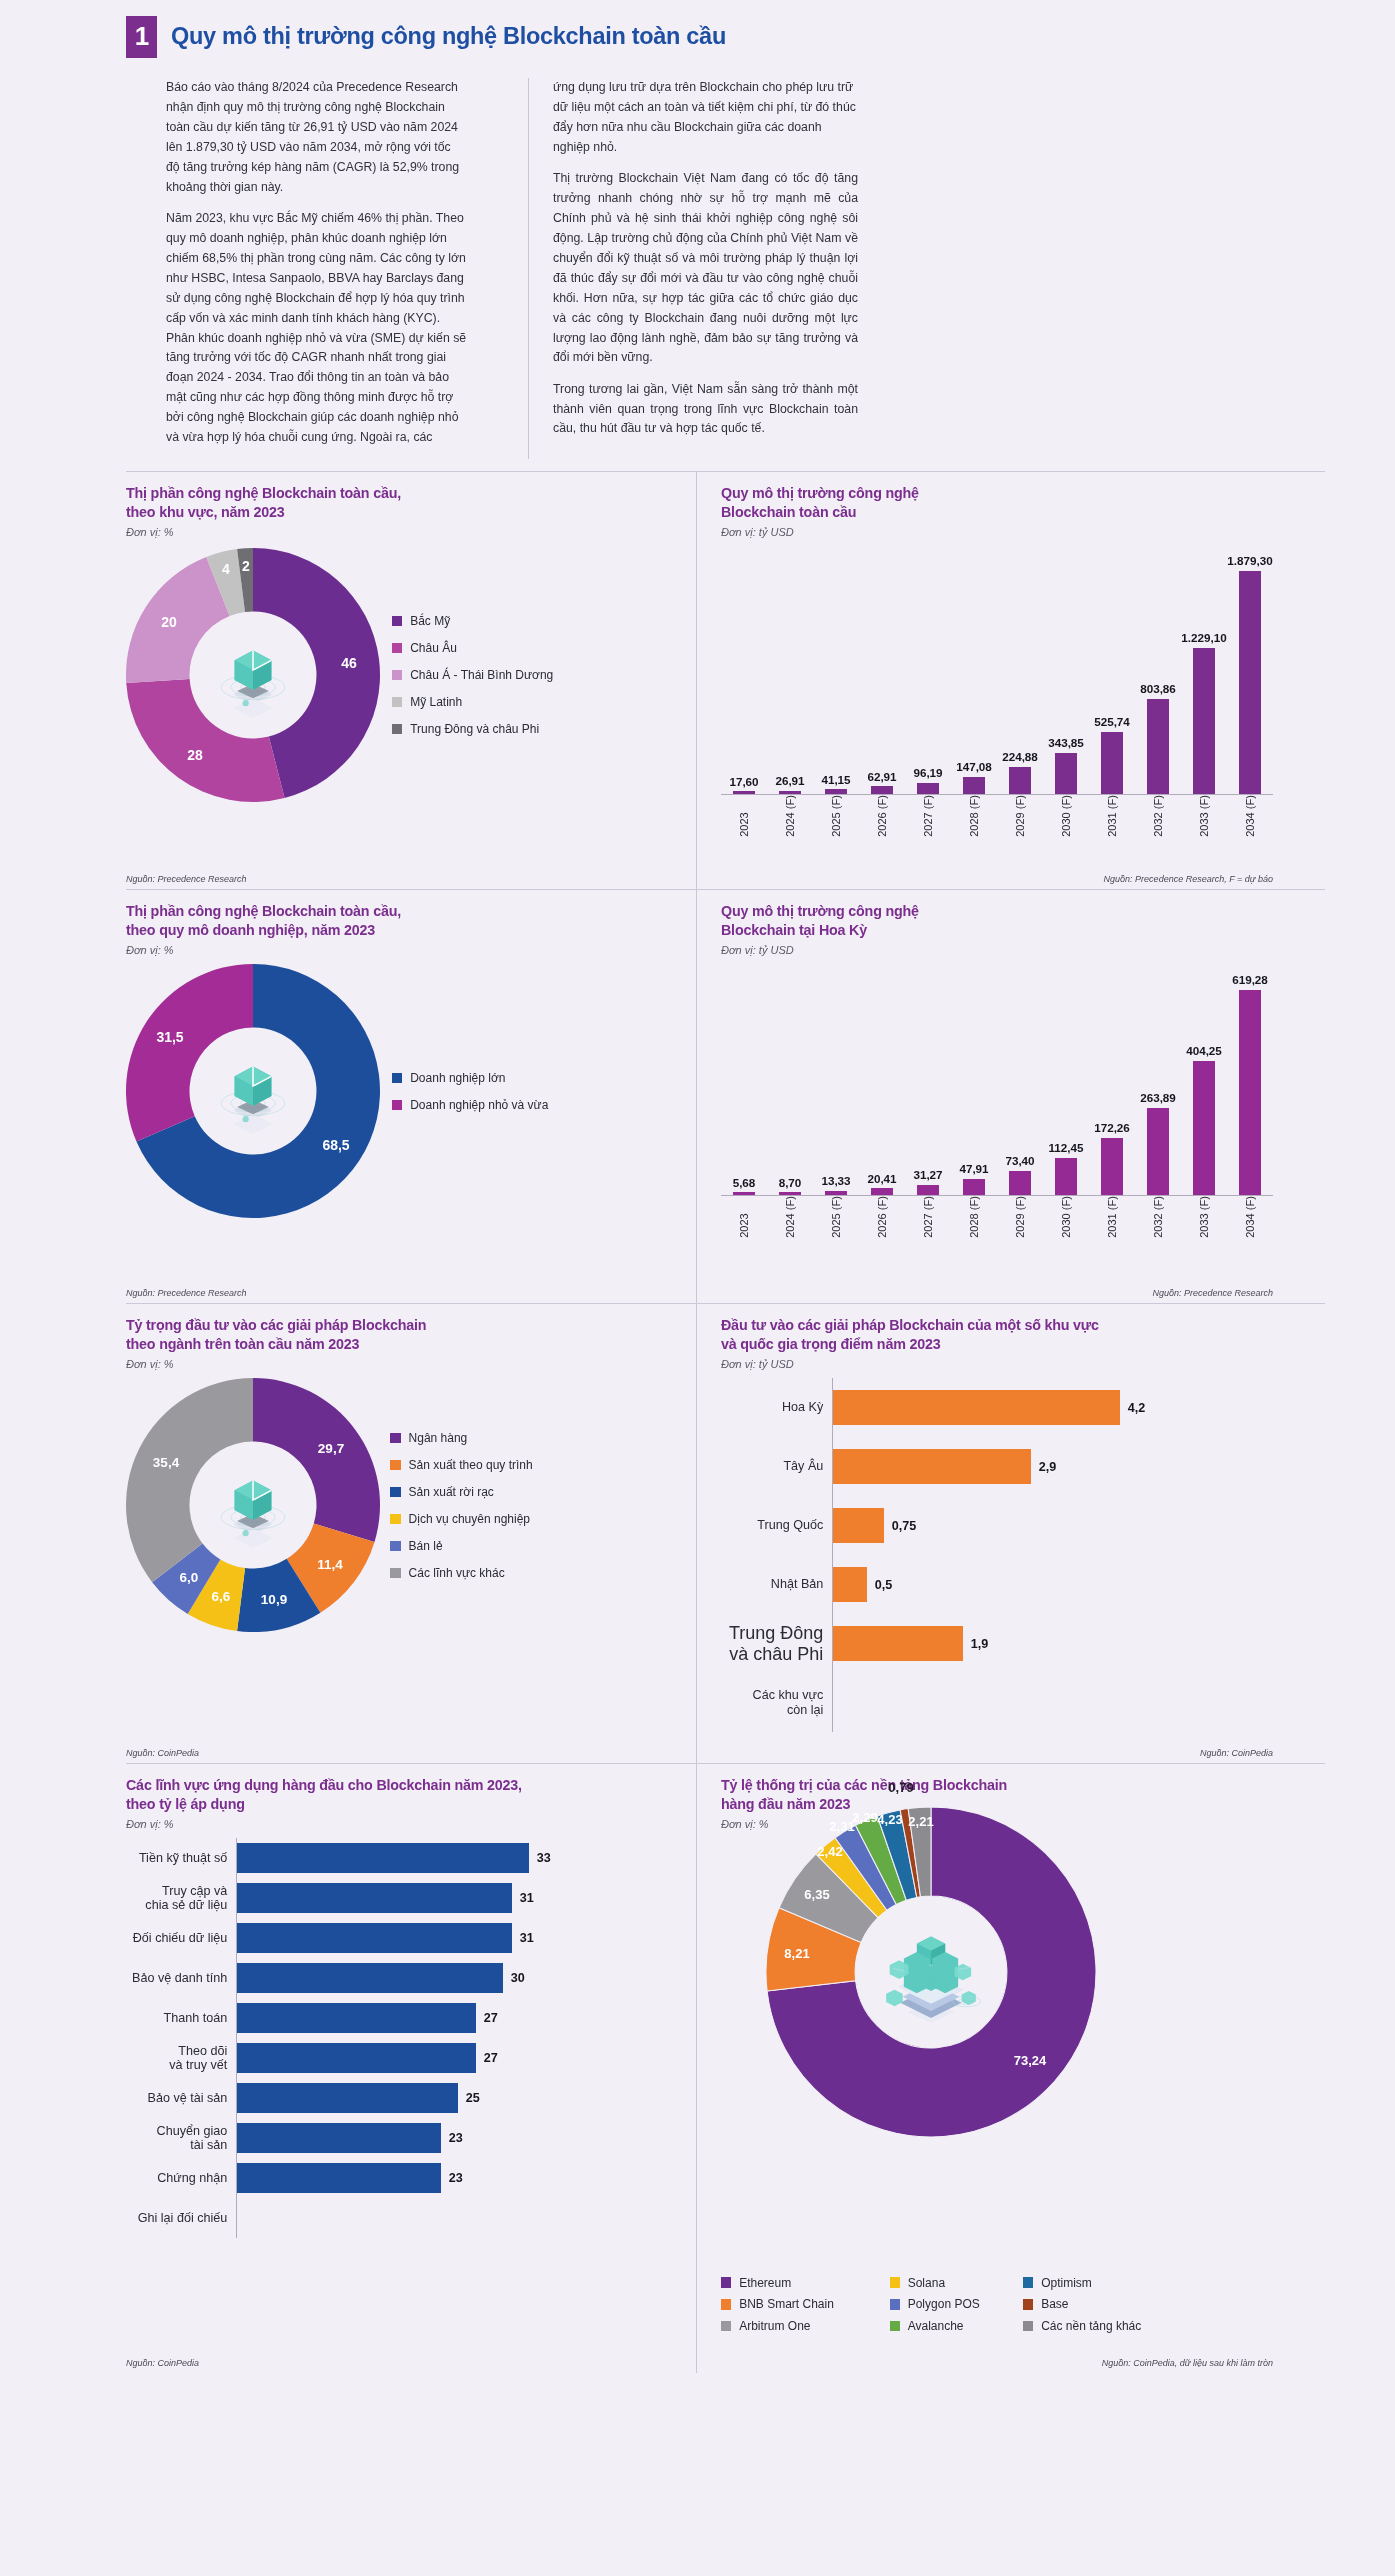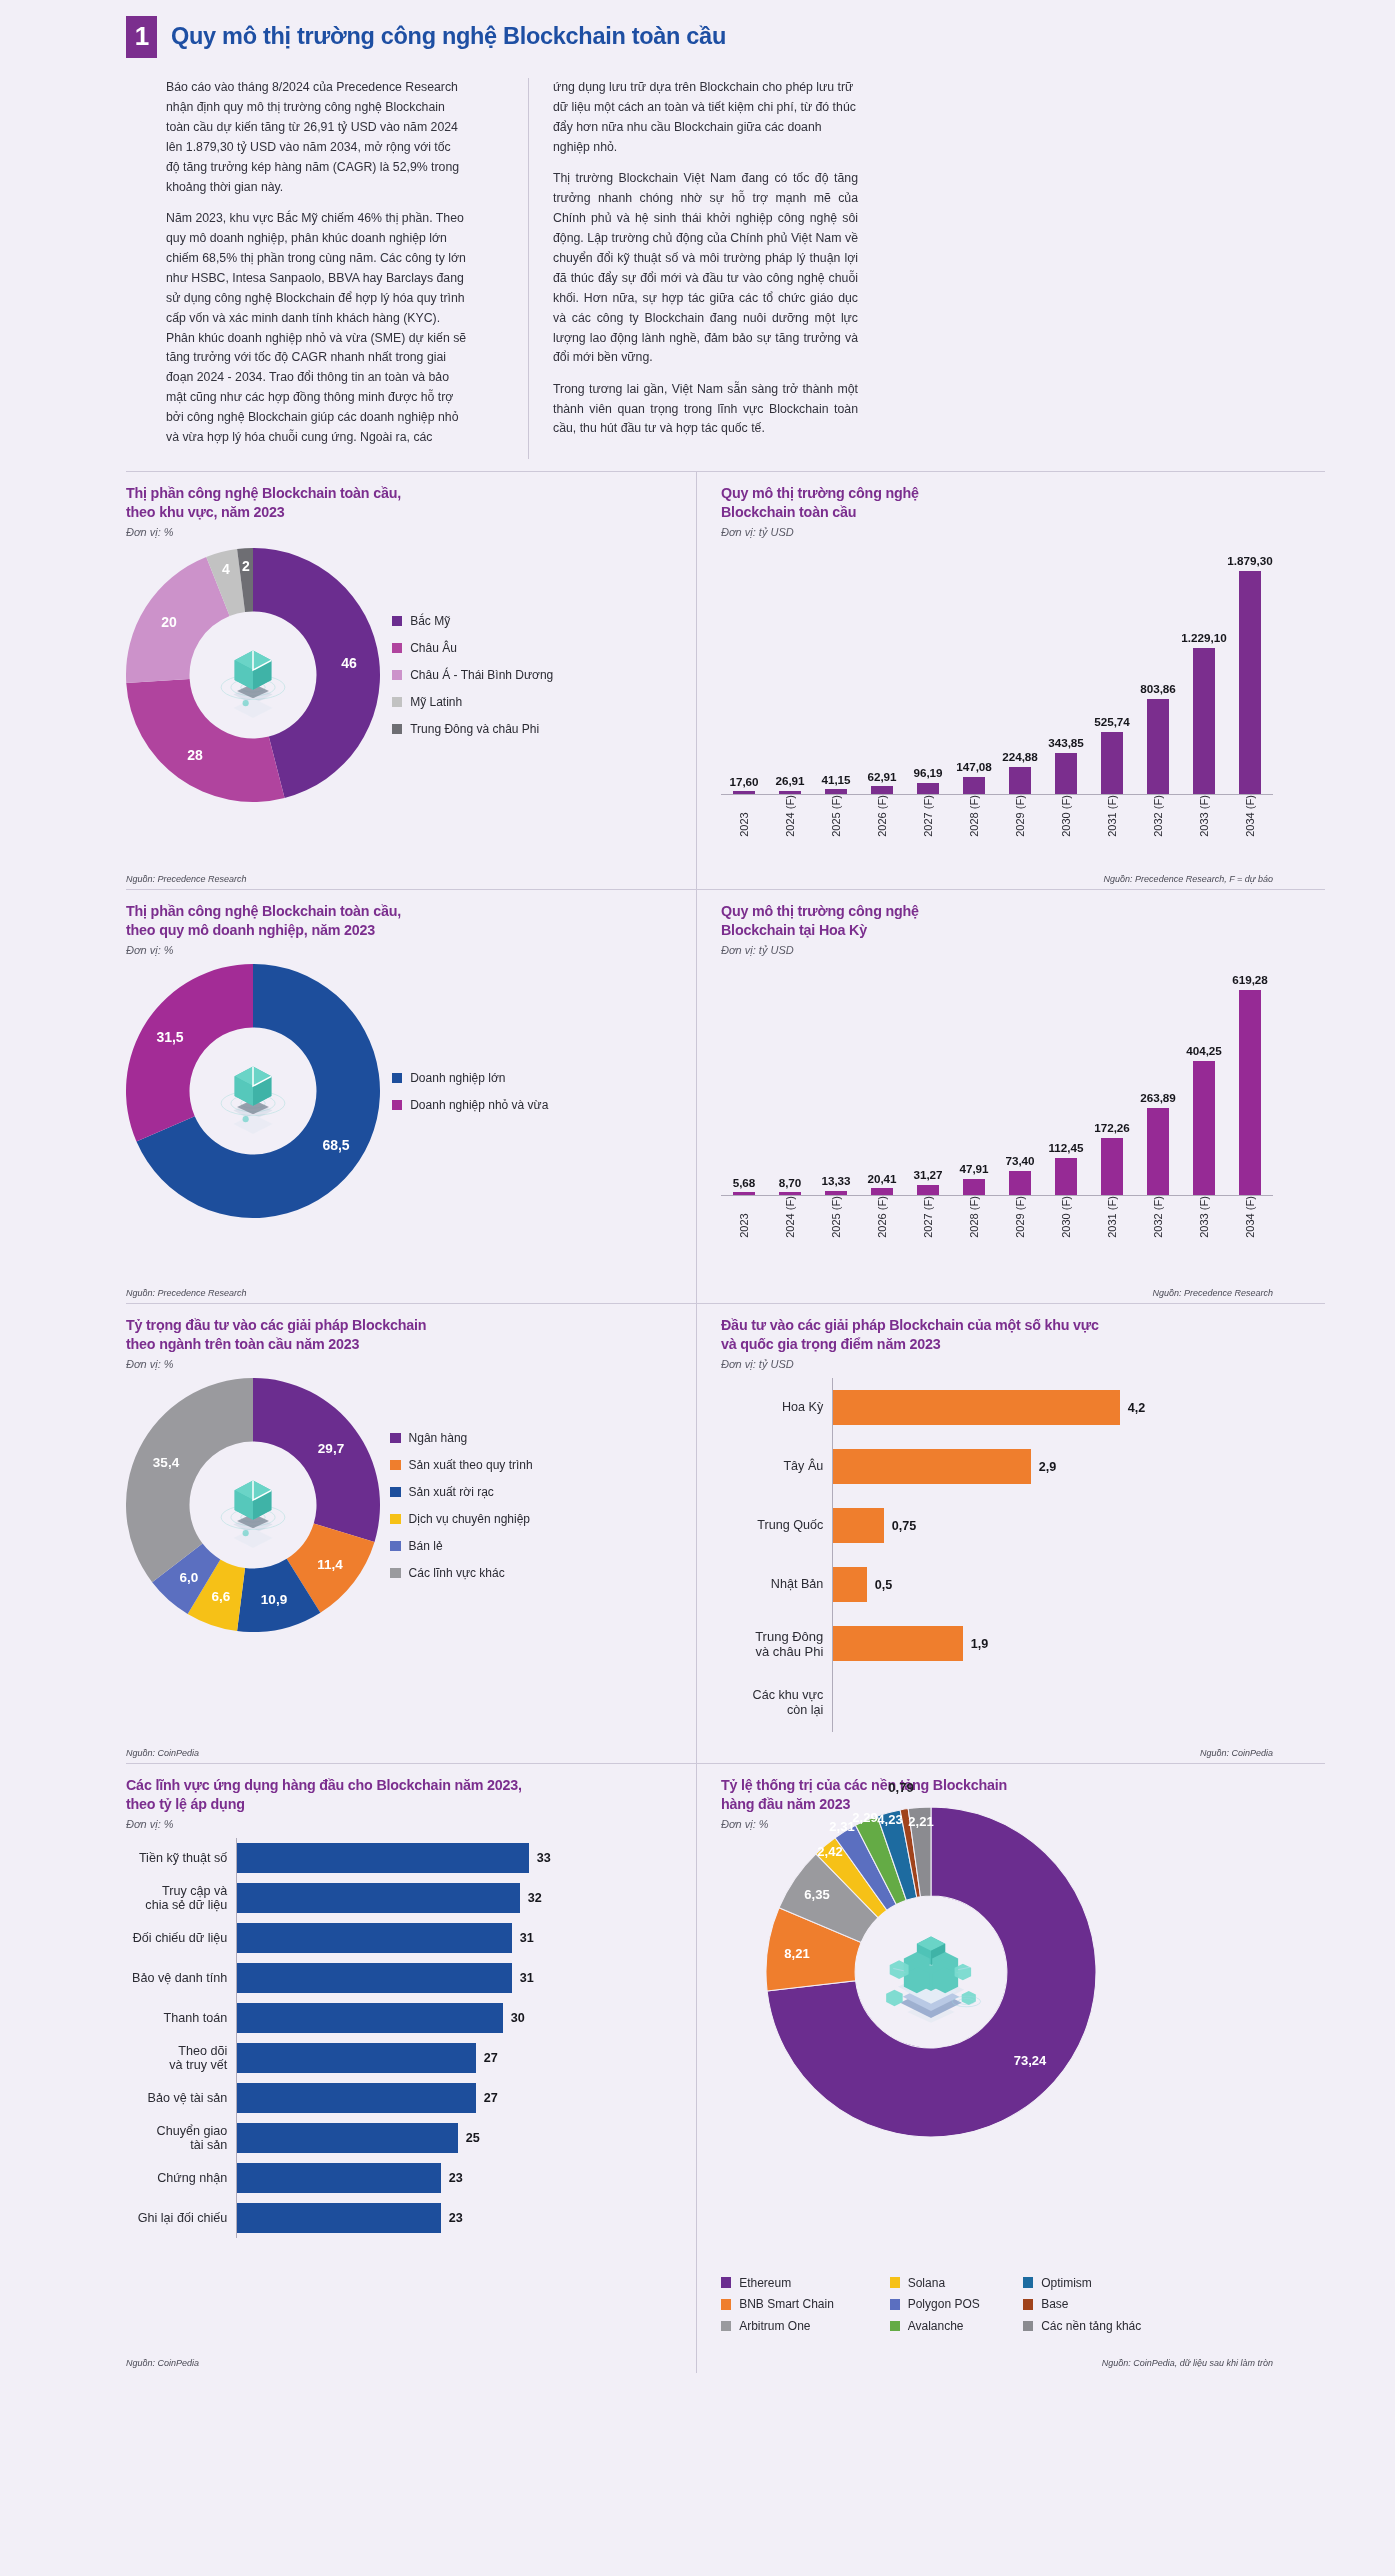--- a/index.html
+++ b/index.html
@@ -529,21 +529,21 @@
             <div class="hb-row" style="height:59px">
               <div class="hb-name" style="font-size:12.6px">Tây Âu</div>
             </div>
             <div class="hb-row" style="height:59px">
               <div class="hb-name" style="font-size:12.6px">Trung Quốc</div>
             </div>
             <div class="hb-row" style="height:59px">
               <div class="hb-name" style="font-size:12.6px">Nhật Bản</div>
             </div>
             <div class="hb-row" style="height:59px">
-              <div class="hb-name" style="font-size:13px">Trung Đông<br>và châu Phi</div>
+              <div class="hb-name" style="font-size:18px">Trung Đông<br>và châu Phi</div>
             </div>
             <div class="hb-row" style="height:59px">
               <div class="hb-name" style="font-size:12.6px">Các khu vực<br>còn lại</div>
             </div>
           </div>
           <div class="hb-plot">
             <div class="hb-row" style="height:59px">
               <div class="hb-bar" style="width:287px;height:35px;background:#ef7e2d"></div>
               <div class="hb-val">4,2</div>
             </div>
@@ -606,24 +606,20 @@
               <div class="hb-name" style="font-size:12.6px">Chứng nhận</div>
             </div>
             <div class="hb-row" style="height:40px">
               <div class="hb-name" style="font-size:12.6px">Ghi lại đối chiếu</div>
             </div>
           </div>
           <div class="hb-plot">
             <div class="hb-row" style="height:40px">
               <div class="hb-bar" style="width:292px;height:30px;background:#1d4e9c"></div>
               <div class="hb-val">33</div>
-            </div>
-            <div class="hb-row" style="height:40px">
-              <div class="hb-bar" style="width:283px;height:30px;background:#1d4e9c"></div>
-              <div class="hb-val">32</div>
             </div>
             <div class="hb-row" style="height:40px">
               <div class="hb-bar" style="width:275px;height:30px;background:#1d4e9c"></div>
               <div class="hb-val">31</div>
             </div>
             <div class="hb-row" style="height:40px">
               <div class="hb-bar" style="width:275px;height:30px;background:#1d4e9c"></div>
               <div class="hb-val">31</div>
             </div>
             <div class="hb-row" style="height:40px">

